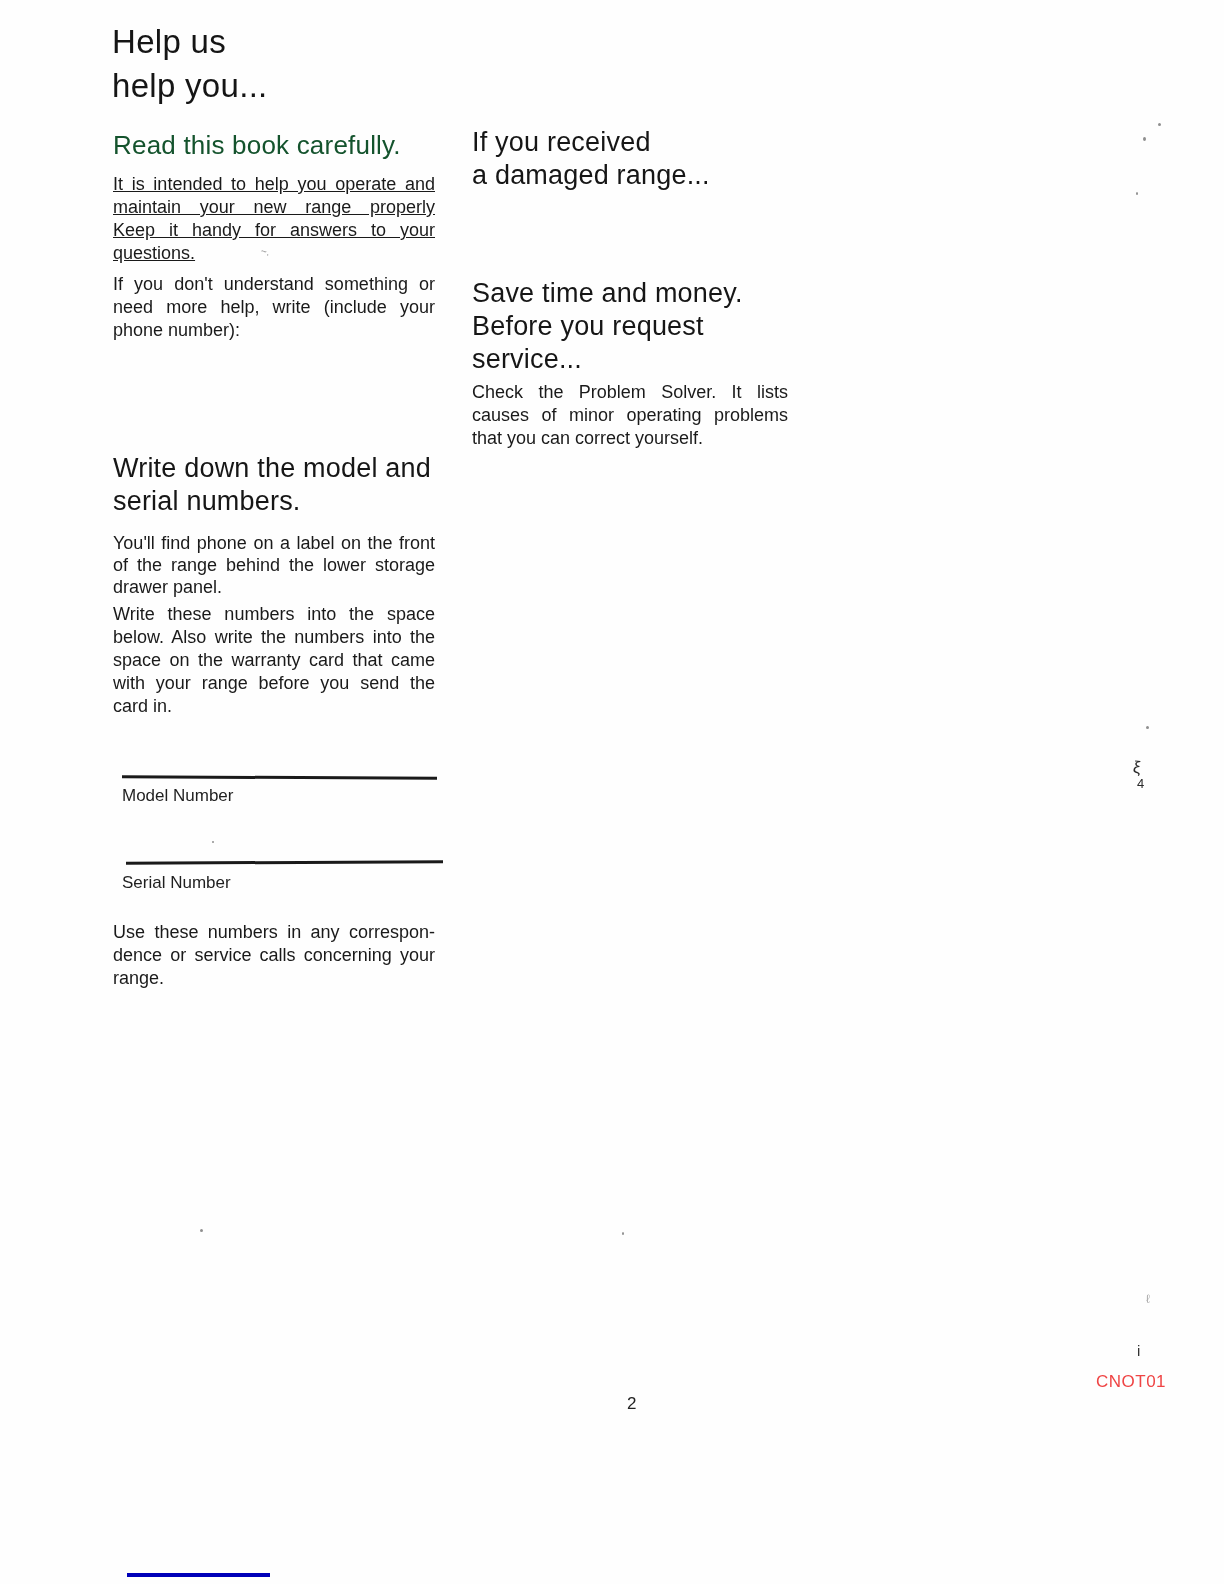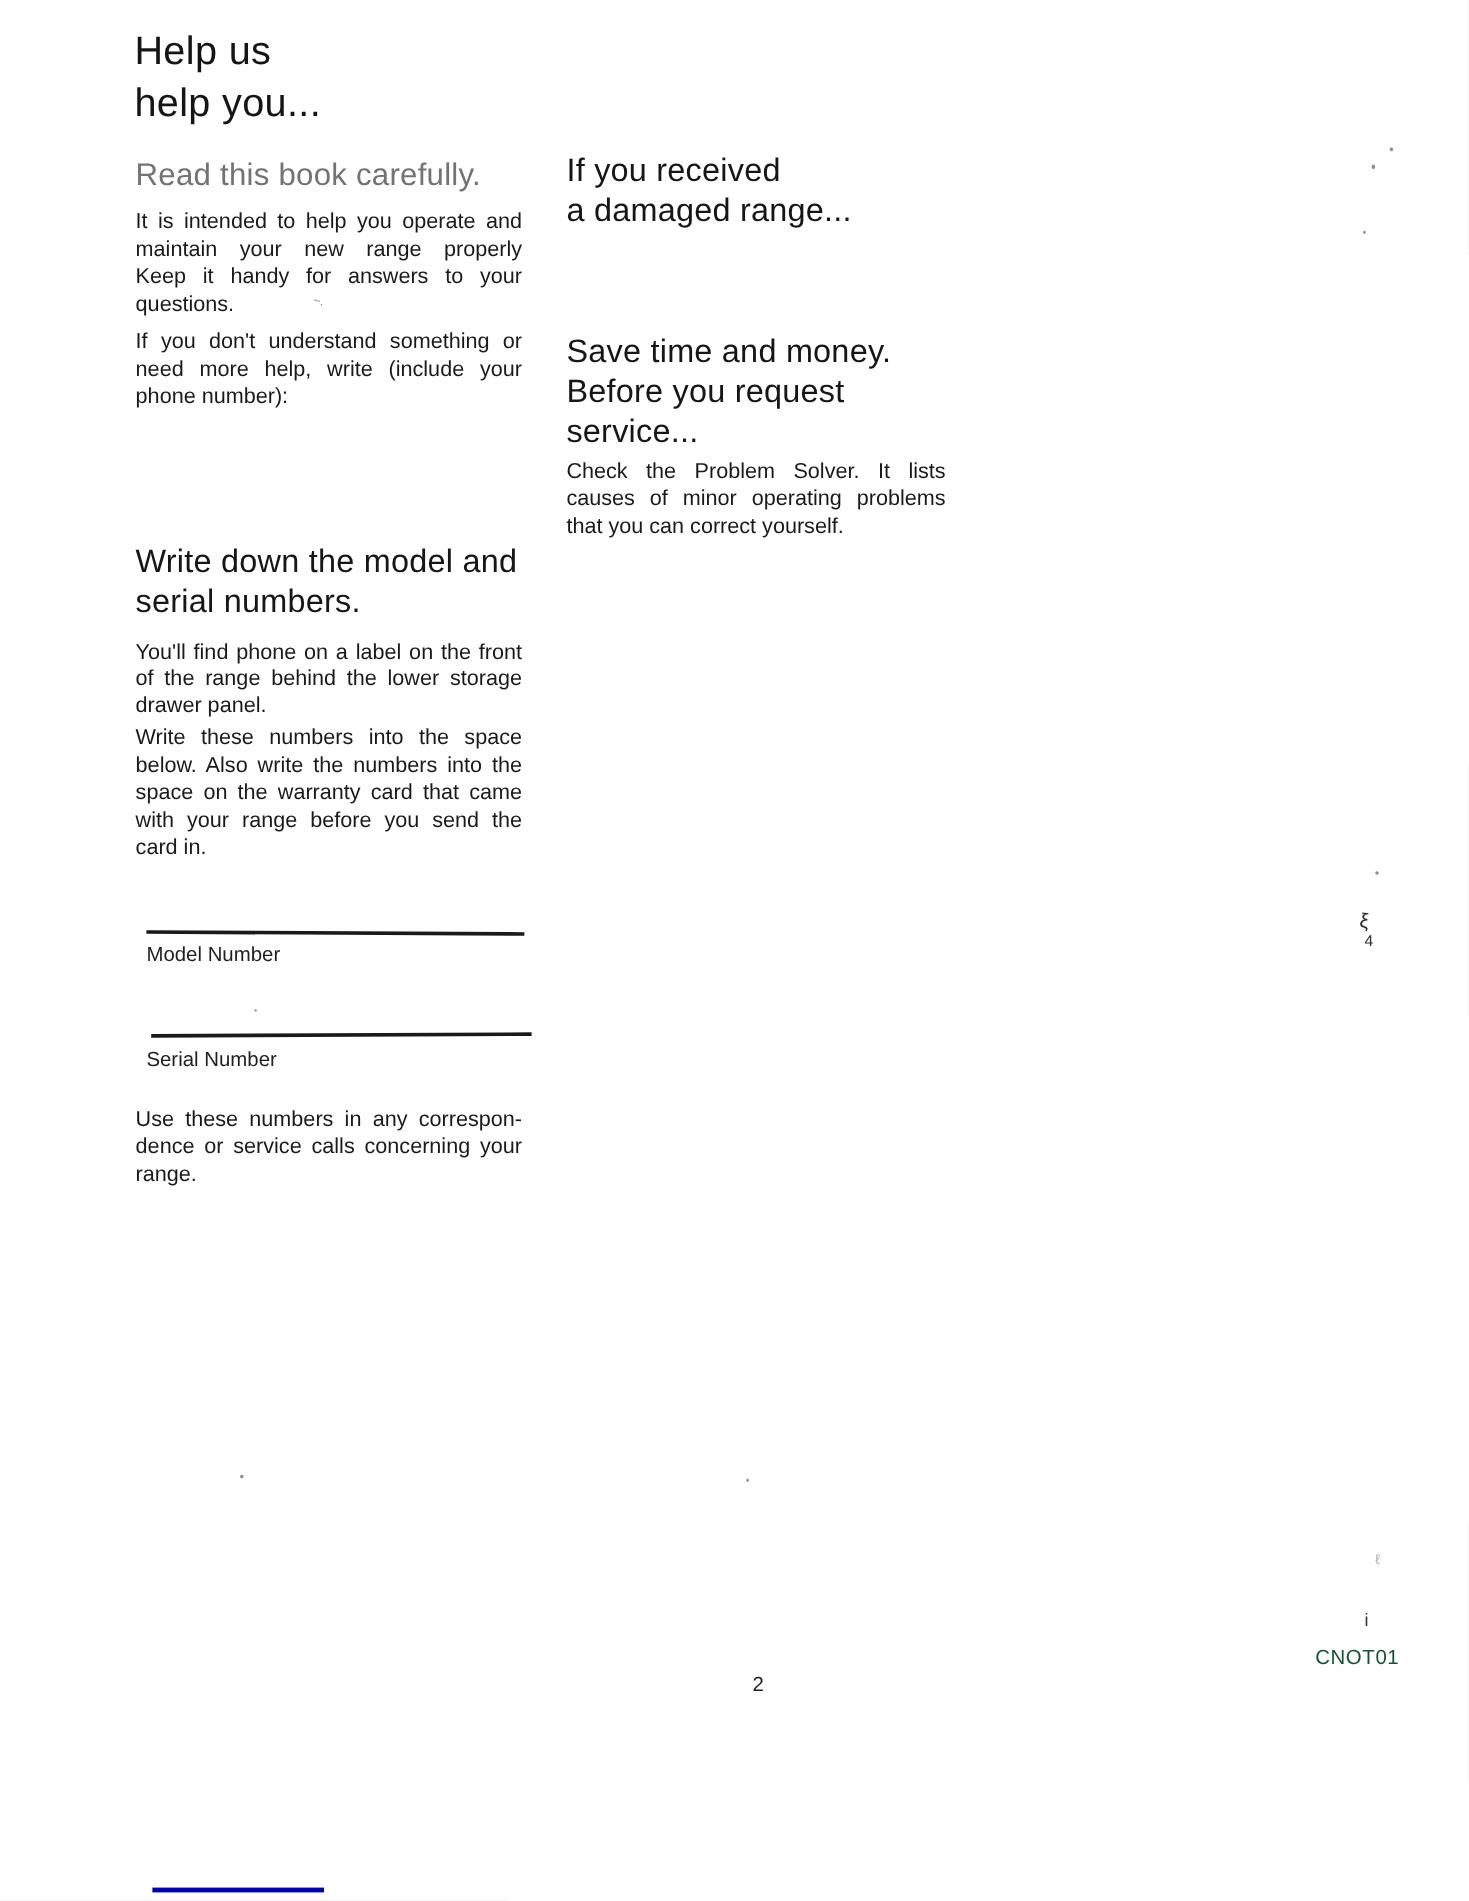--- a/index.html
+++ b/index.html
@@ -7,49 +7,49 @@
     position:relative;
     width:1224px; height:1584px;
     margin:0 auto;
     background:#fefefe;
     font-family:"Liberation Sans", sans-serif;
     color:#1c1c1c;
     overflow:hidden;
   }
   .abs { position:absolute; }
   .title { font-size:33px; line-height:44px; letter-spacing:0.3px; color:#151515; }
-  .h-small { font-size:26px; line-height:32px; letter-spacing:0.2px; color:#737373; }
+  .h-small { font-size:26px; line-height:32px; letter-spacing:0.2px; color:#14532d; }
   .h-large { font-size:27px; line-height:33px; letter-spacing:0.2px; color:#161616; }
   .body { font-size:18px; line-height:23px; color:#1a1a1a; }
   .body-tight { line-height:22px; }
   .w-left { width:322px; }
   .w-right { width:316px; }
   .tline { display:block; }
   .just { text-align:justify; text-align-last:justify; }
   .rule { position:absolute; height:3px; background:#1a1a1a; }
   .label { font-size:17px; color:#1f1f1f; }
   .footer-num { font-size:17px; color:#222; }
-  .doc-code { font-size:17px; letter-spacing:0.5px; color:#14532d; }
+  .doc-code { font-size:17px; letter-spacing:0.5px; color:#ef4444; }
   .accent-bar { position:absolute; background:#0000b8; }
   .speck { position:absolute; background:#8f8f8f; border-radius:50%; }
   .mark { position:absolute; color:#444; }
 </style>
 </head>
 <body>
 
 <div class="page">
 
   <div class="abs title" style="left:112px; top:20px;">
       <div class="tline">Help us</div>
       <div class="tline">help you...</div>
     </div>
 
   <div class="abs h-small" style="left:113px; top:129px;">Read this book carefully.</div>
 
-  <div class="abs body w-left" style="left:113px; top:173px;">
+  <div class="abs body w-left" style="left:113px; top:173px;text-decoration:underline;">
       <div class="tline just">It is intended to help you operate and</div>
       <div class="tline just">maintain your new range properly</div>
       <div class="tline just">Keep it handy for answers to your</div>
       <div class="tline">questions.</div>
     </div>
 
   <div class="abs body w-left" style="left:113px; top:273px;">
       <div class="tline just">If you don't understand something or</div>
       <div class="tline just">need more help, write (include your</div>
       <div class="tline">phone number):</div>

